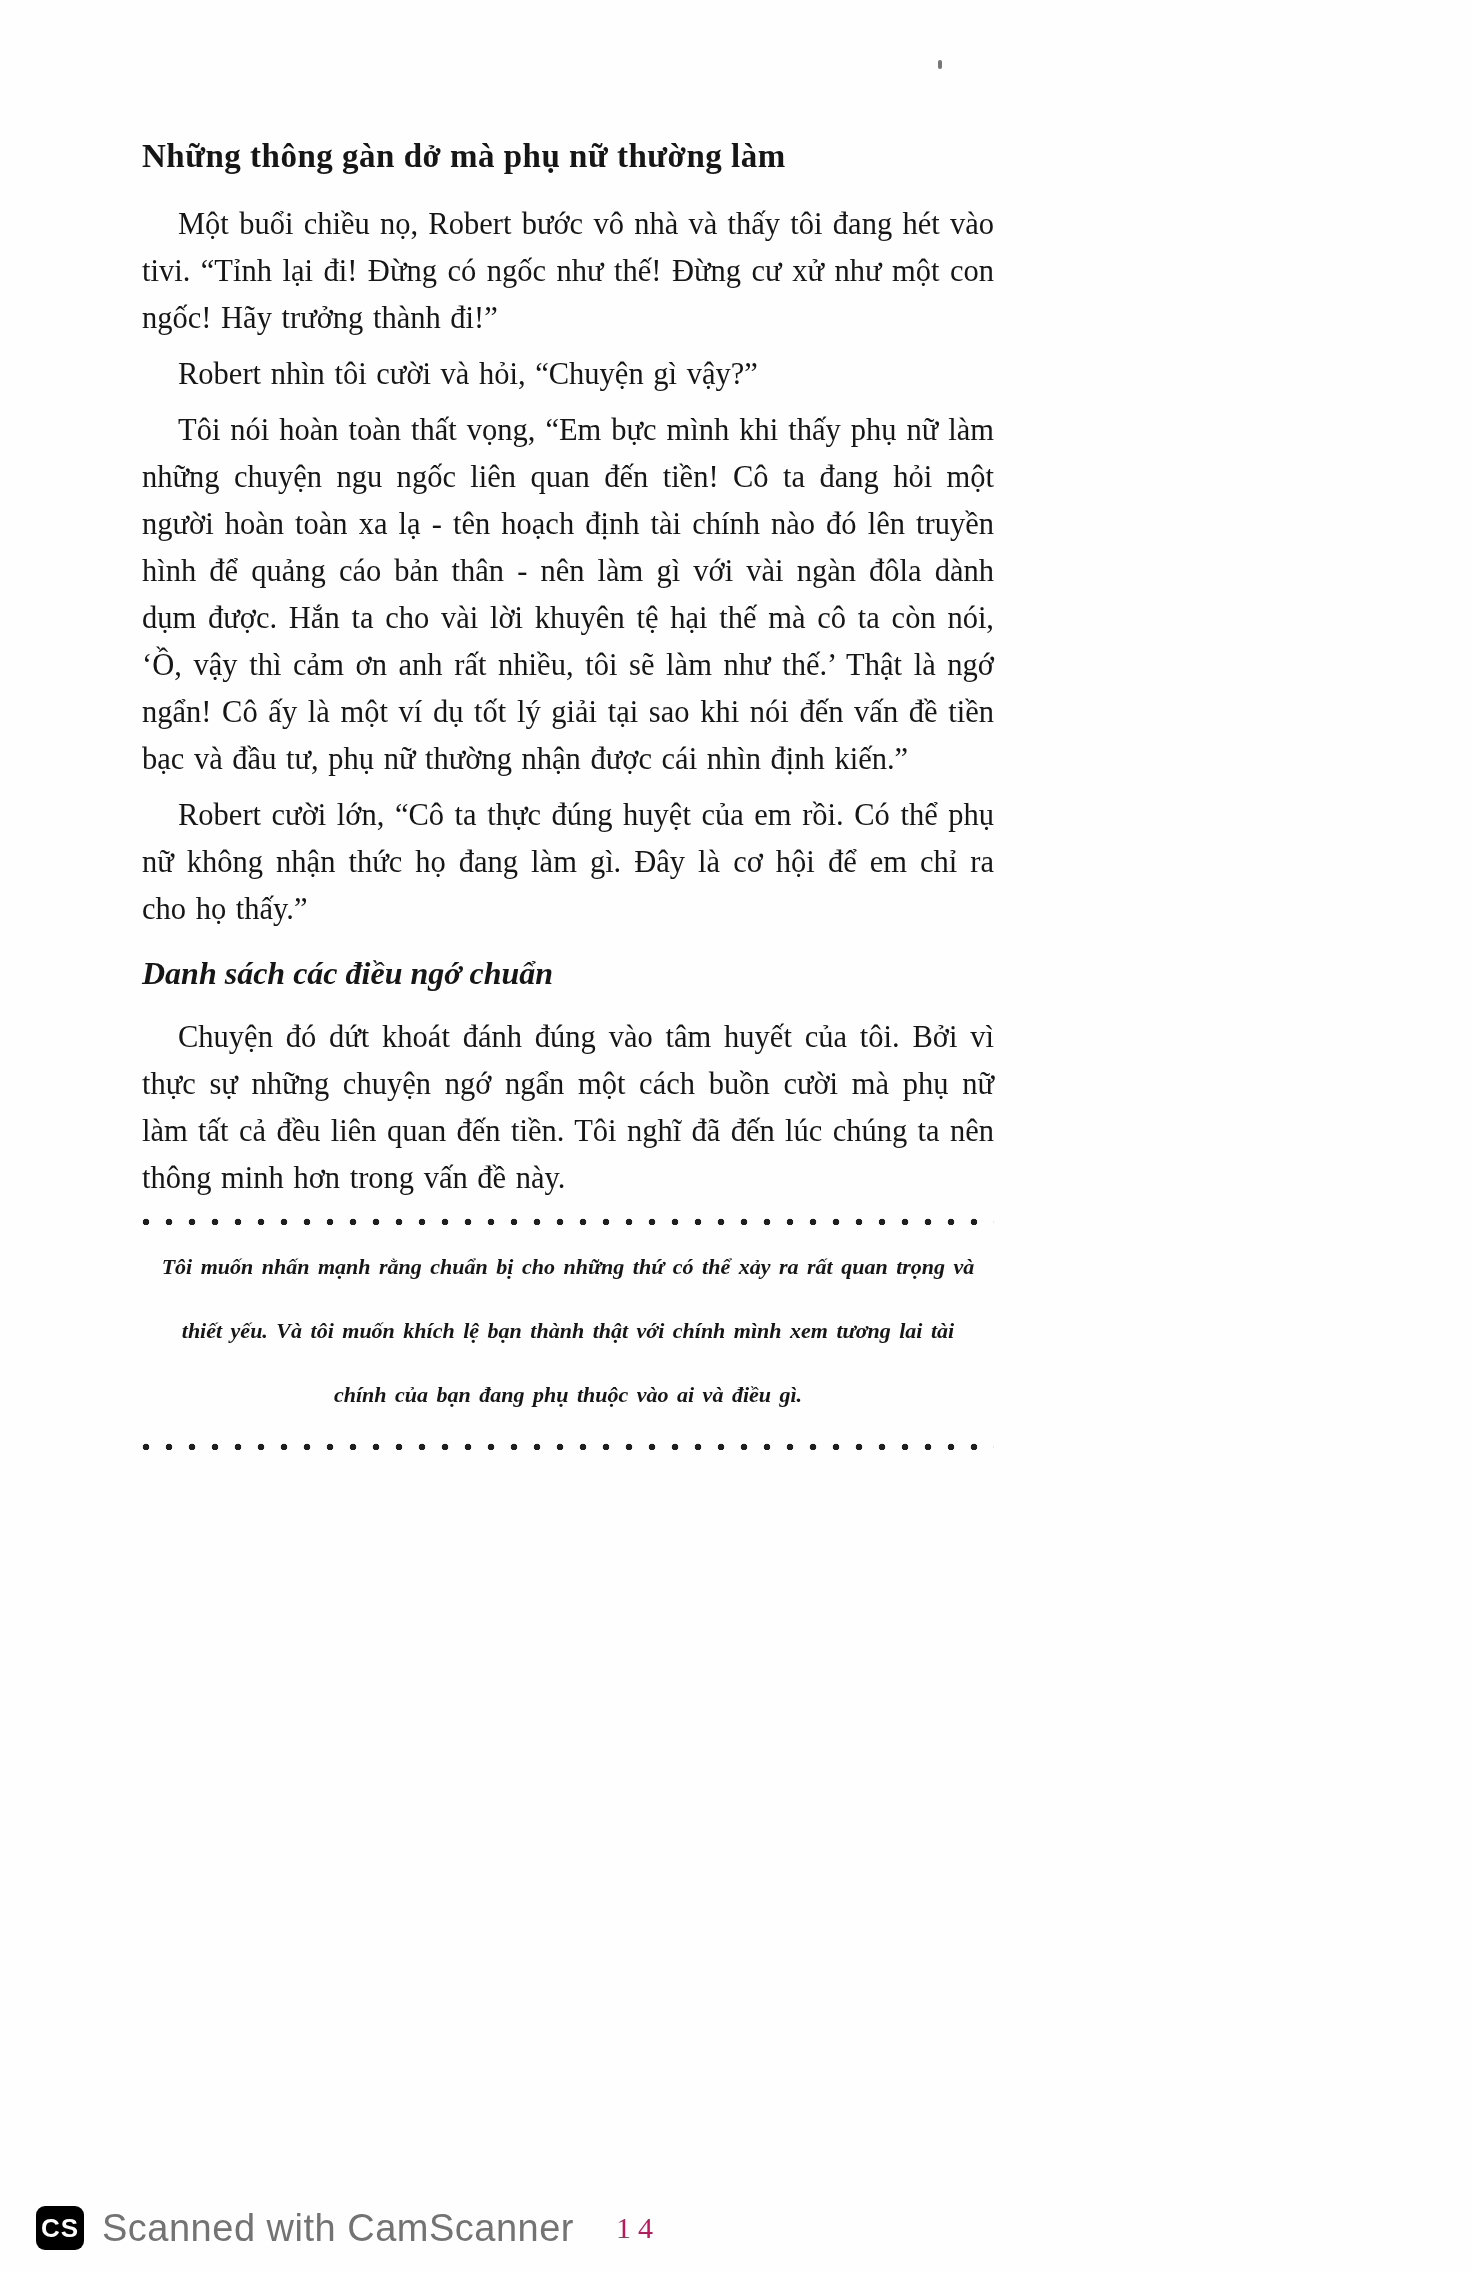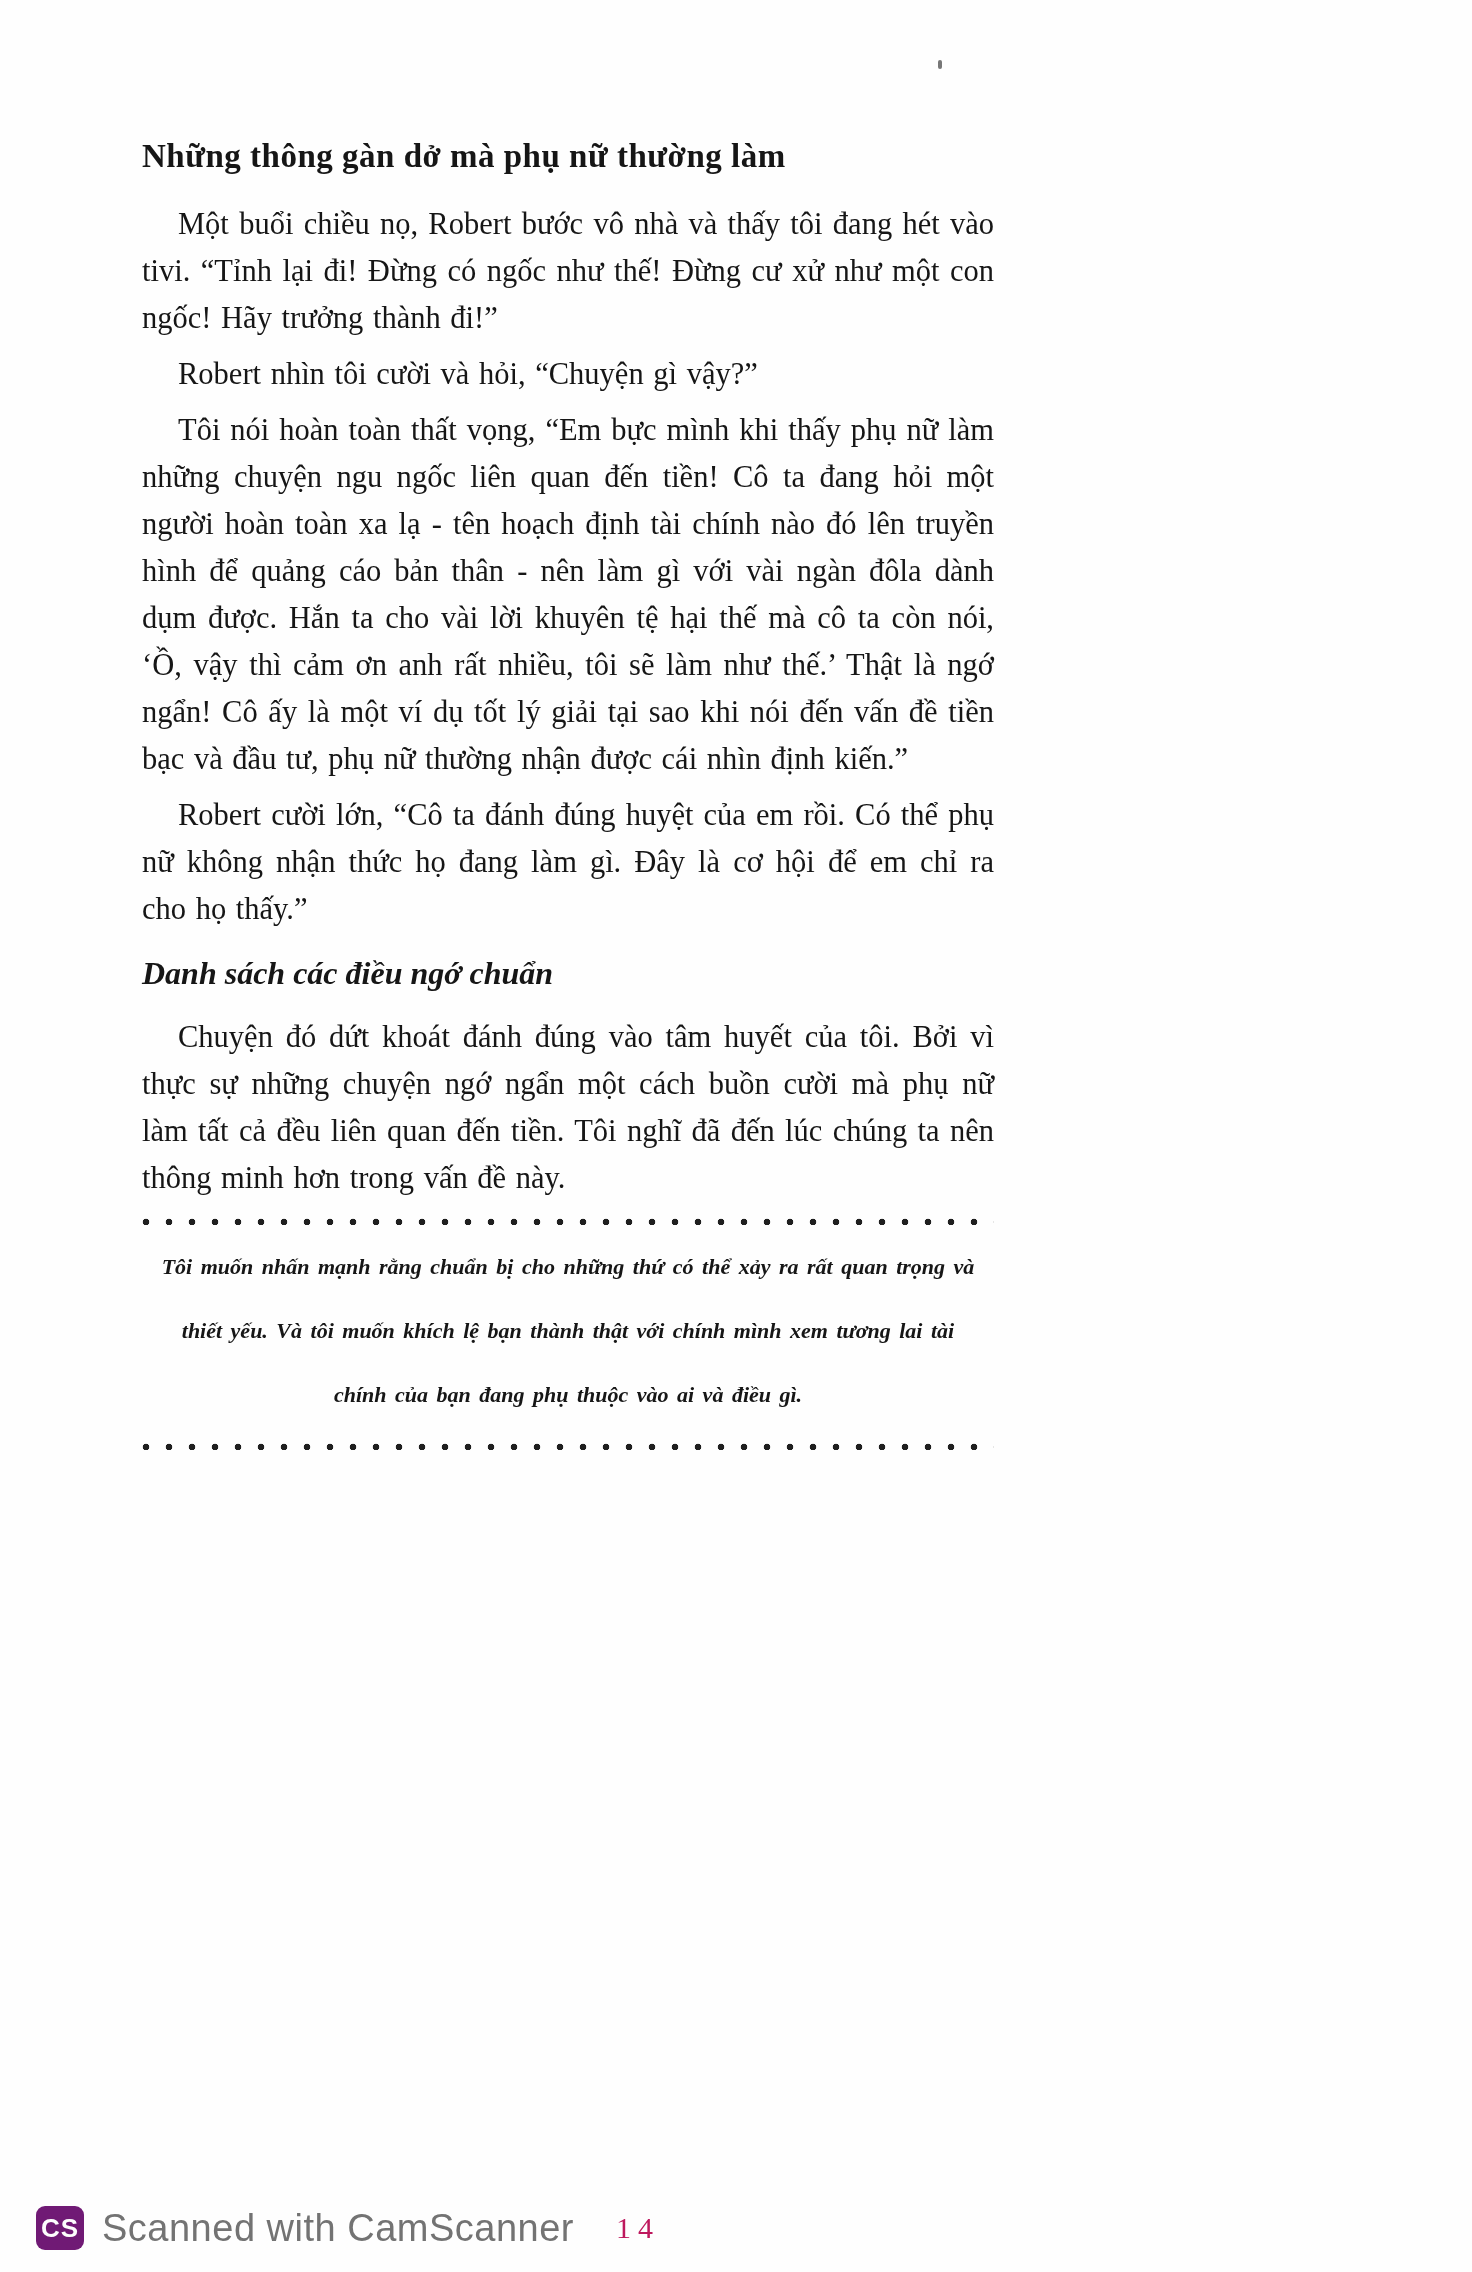--- a/index.html
+++ b/index.html
@@ -60,21 +60,21 @@
   .footer {
     position: absolute;
     left: 36px;
     bottom: 22px;
     display: flex;
     align-items: center;
   }
   .cs-logo {
     width: 48px;
     height: 44px;
-    background: #701a75;
+    background: #000000;
     border-radius: 9px;
     display: flex;
     align-items: center;
     justify-content: center;
     font-family: "Liberation Sans", sans-serif;
     font-weight: bold;
     font-size: 26px;
     color: #fdfdfd;
     letter-spacing: 1px;
   }
@@ -109,21 +109,21 @@
 
 <div class="content">
   <h1 class="heading">Những thông gàn dở mà phụ nữ thường làm</h1>
 
   <p class="para">Một buổi chiều nọ, Robert bước vô nhà và thấy tôi đang hét vào tivi. “Tỉnh lại đi! Đừng có ngốc như thế! Đừng cư xử như một con ngốc! Hãy trưởng thành đi!”</p>
 
   <p class="para">Robert nhìn tôi cười và hỏi, “Chuyện gì vậy?”</p>
 
   <p class="para">Tôi nói hoàn toàn thất vọng, “Em bực mình khi thấy phụ nữ làm những chuyện ngu ngốc liên quan đến tiền! Cô ta đang hỏi một người hoàn toàn xa lạ - tên hoạch định tài chính nào đó lên truyền hình để quảng cáo bản thân - nên làm gì với vài ngàn đôla dành dụm được. Hắn ta cho vài lời khuyên tệ hại thế mà cô ta còn nói, ‘Ồ, vậy thì cảm ơn anh rất nhiều, tôi sẽ làm như thế.’ Thật là ngớ ngẩn! Cô ấy là một ví dụ tốt lý giải tại sao khi nói đến vấn đề tiền bạc và đầu tư, phụ nữ thường nhận được cái nhìn định kiến.”</p>
 
-  <p class="para">Robert cười lớn, “Cô ta đánh đúng huyệt của em rồi. Có thể phụ nữ không nhận thức họ đang làm gì. Đây là cơ hội để em chỉ ra cho họ thấy.”</p>
+  <p class="para">Robert cười lớn, “Cô ta thực đúng huyệt của em rồi. Có thể phụ nữ không nhận thức họ đang làm gì. Đây là cơ hội để em chỉ ra cho họ thấy.”</p>
 
   <h2 class="subheading">Danh sách các điều ngớ chuẩn</h2>
 
   <p class="para">Chuyện đó dứt khoát đánh đúng vào tâm huyết của tôi. Bởi vì thực sự những chuyện ngớ ngẩn một cách buồn cười mà phụ nữ làm tất cả đều liên quan đến tiền. Tôi nghĩ đã đến lúc chúng ta nên thông minh hơn trong vấn đề này.</p>
 
   <div class="dotted-divider"></div>
 
   <div class="quote">Tôi muốn nhấn mạnh rằng chuẩn bị cho những thứ có thể xảy ra rất quan trọng và thiết yếu. Và tôi muốn khích lệ bạn thành thật với chính mình xem tương lai tài chính của bạn đang phụ thuộc vào ai và điều gì.</div>
 
   <div class="dotted-divider"></div>

